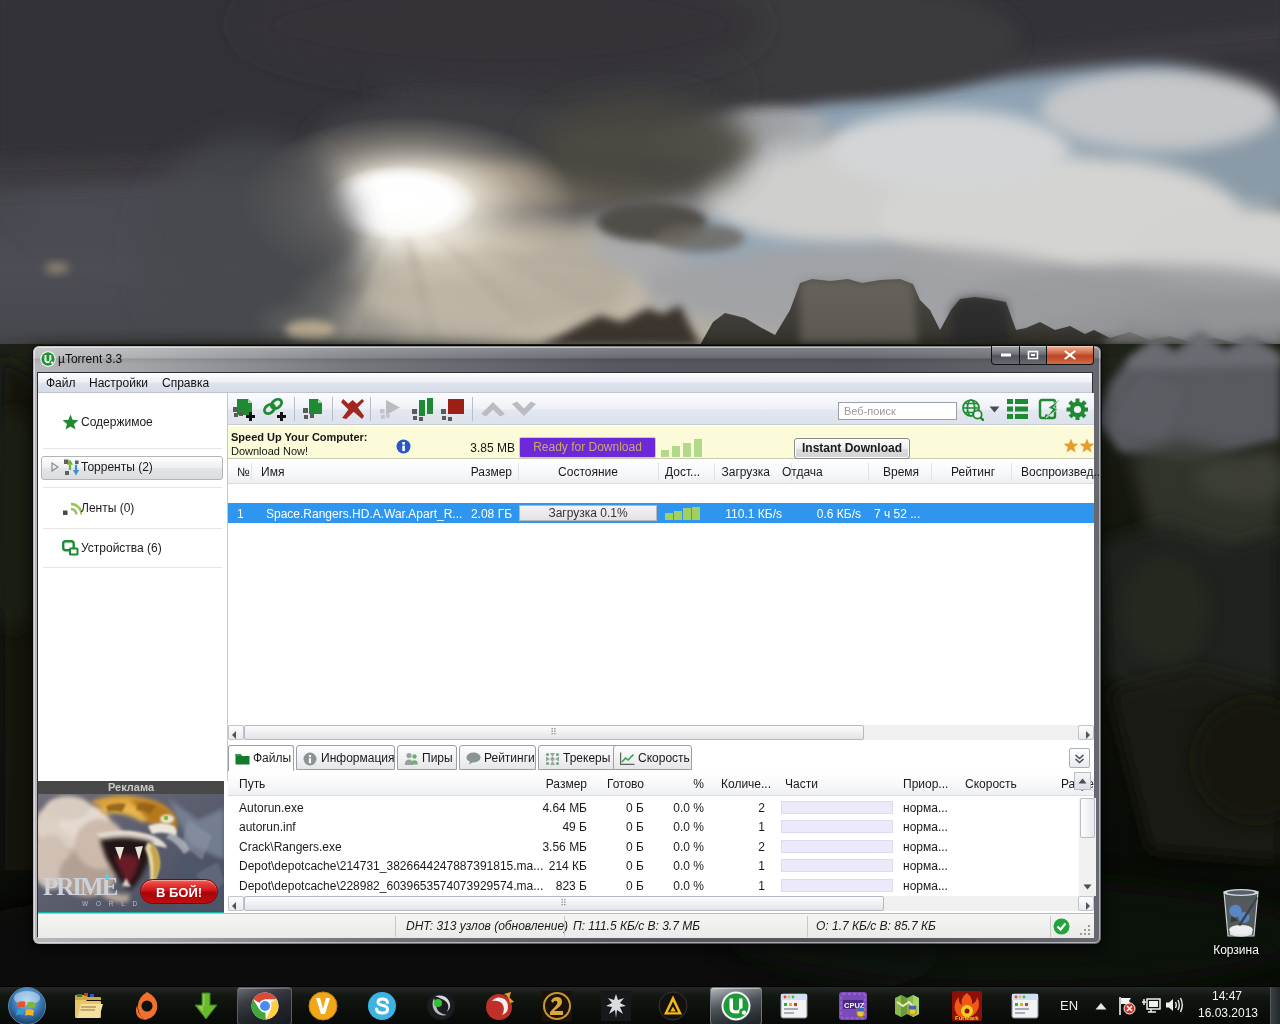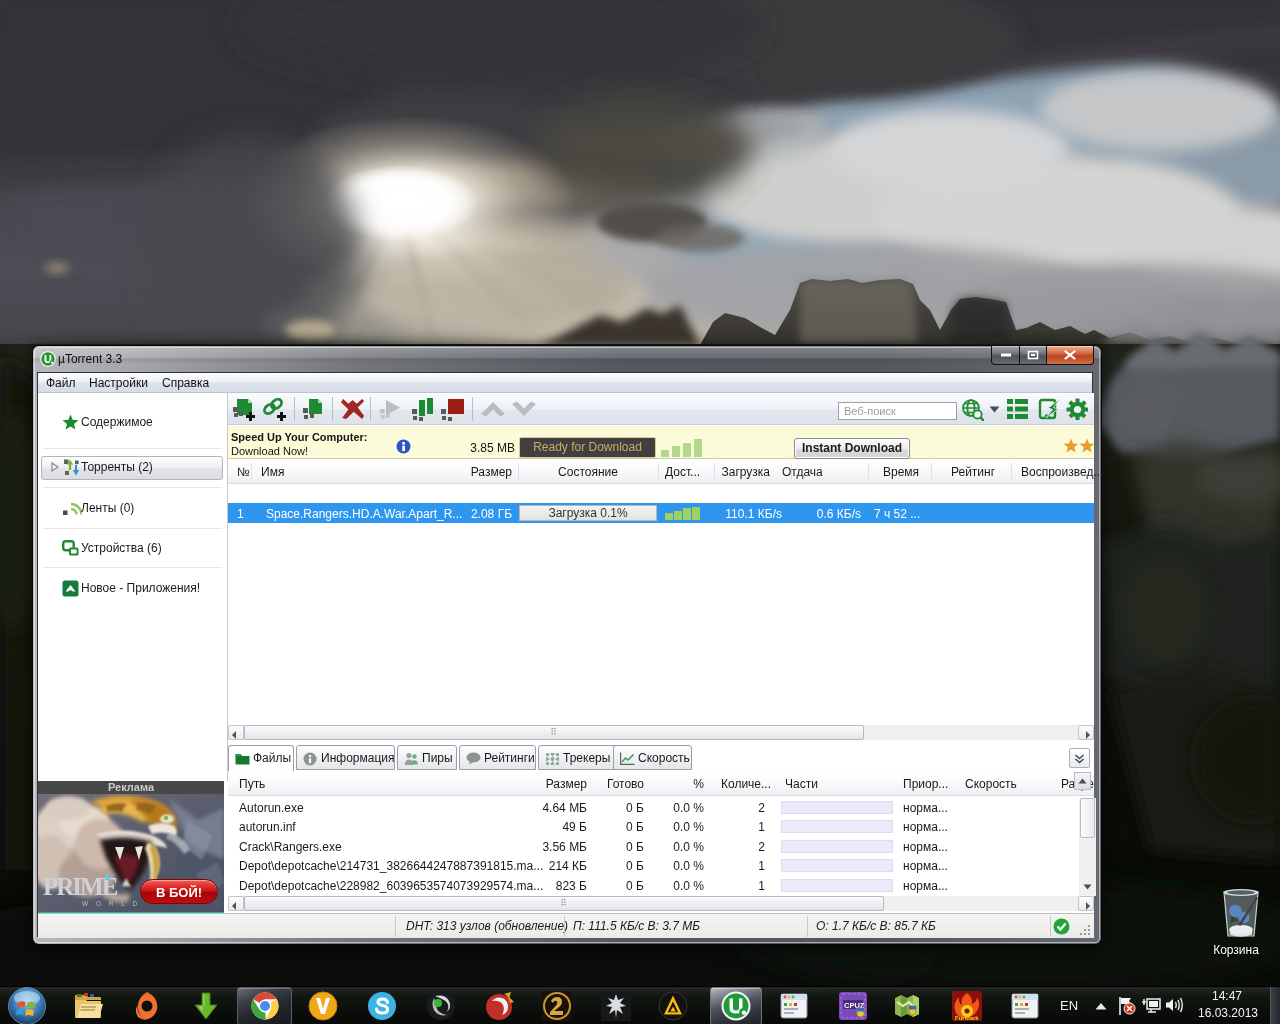--- a/index.html
+++ b/index.html
@@ -307,27 +307,20 @@
       <div class="sep" style="top:135px"></div>
       <div class="sitem" style="top:135px">
         <svg class="ic" width="18" height="17" viewBox="0 0 18 17" style="left:24px;top:12px">
           <rect x="1.2" y="1.2" width="10.5" height="9" rx="2.5" fill="none" stroke="#1e8a31" stroke-width="2.4"></rect>
           <rect x="7" y="7.5" width="9.5" height="8" rx="1.5" fill="#1e8a31"></rect>
           <rect x="9" y="9.5" width="5.5" height="4" fill="#fff"></rect>
         </svg>
         <span class="lbl">Устройства (6)</span>
       </div>
       <div class="sep" style="top:174px"></div>
-      <div class="sitem" style="top:175px">
-        <svg class="ic" width="17" height="17" viewBox="0 0 17 17" style="left:24px;top:12px">
-          <rect x="0.5" y="0.5" width="16" height="16" rx="2.5" fill="#157a3a"></rect>
-          <path d="M3.5 11.5 L8.5 5 L13.5 11.5 L10.8 11.5 Q8.5 8.8 6.2 11.5 Z" fill="#fff"></path>
-        </svg>
-        <span class="lbl">Новое - Приложения!</span>
-      </div>
     </div>
     <div id="adhdr">Реклама</div>
     <div id="adimg">
       <svg width="186" height="118" viewBox="0 0 186 118">
         <defs>
           <linearGradient id="adbg" x1="0" y1="0" x2="1" y2="1">
             <stop offset="0" stop-color="#716c78"></stop>
                 <stop offset="0.5" stop-color="#5a5d6d"></stop>
                 <stop offset="1" stop-color="#454c5e"></stop>
           </linearGradient>
@@ -480,21 +473,21 @@
       </div>
       <div id="banner">
         <div class="r" style="left:3px;top:5px;font-weight:bold">Speed Up Your Computer:</div>
         <div class="r" style="left:3px;top:19px">Download Now!</div>
         <svg class="r" style="left:168px;top:13px" width="15" height="15" viewBox="0 0 15 15">
               <circle cx="7.5" cy="7.5" r="7" fill="#2a56c6"></circle>
               <rect x="6.3" y="3" width="2.6" height="2.6" fill="#fff"></rect>
               <rect x="6.3" y="6.6" width="2.6" height="5.5" fill="#fff"></rect>
             </svg>
         <div class="r" style="left:202px;top:15px;width:85px;text-align:right;font-size:12px">3.85 MB</div>
-        <div class="r" style="left:291px;top:11px;width:137px;height:21px;background:#404040;border:1px solid #e2c88e;border-radius:2px;color:#c9a96b;font-size:12px;text-align:center;line-height:19px">Ready for Download</div>
+        <div class="r" style="left:291px;top:11px;width:137px;height:21px;background:#6d28d9;border:1px solid #e2c88e;border-radius:2px;color:#c9a96b;font-size:12px;text-align:center;line-height:19px">Ready for Download</div>
         <svg class="r" style="left:433px;top:13px" width="42" height="18" viewBox="0 0 42 18" fill="#b2d98a">
           <rect x="0" y="11" width="8" height="7"></rect>
               <rect x="11" y="7" width="8" height="11"></rect>
               <rect x="22" y="4" width="8" height="14"></rect>
               <rect x="33" y="0" width="8" height="18"></rect>
         </svg>
         <div class="r" style="left:566px;top:12px;width:116px;height:21px;background:linear-gradient(#fdfdfd,#ededee 50%,#dcdcde 52%,#d2d2d4);border:1px solid #8a8a8a;border-radius:3px;box-shadow:0 0 0 1px #fff inset;font-size:12px;font-weight:bold;text-align:center;line-height:19px;color:#1a1a1a">Instant Download</div>
         <svg class="r" style="left:835px;top:12px" width="33" height="16" viewBox="0 0 33 16">
           <path id="star" d="M8 0.5 L10 5.5 L15.4 5.8 L11.2 9.2 L12.6 14.5 L8 11.5 L3.4 14.5 L4.8 9.2 L0.6 5.8 L6 5.5 Z" fill="#e89c2e"></path>
           <use href="#star" x="16"></use>

